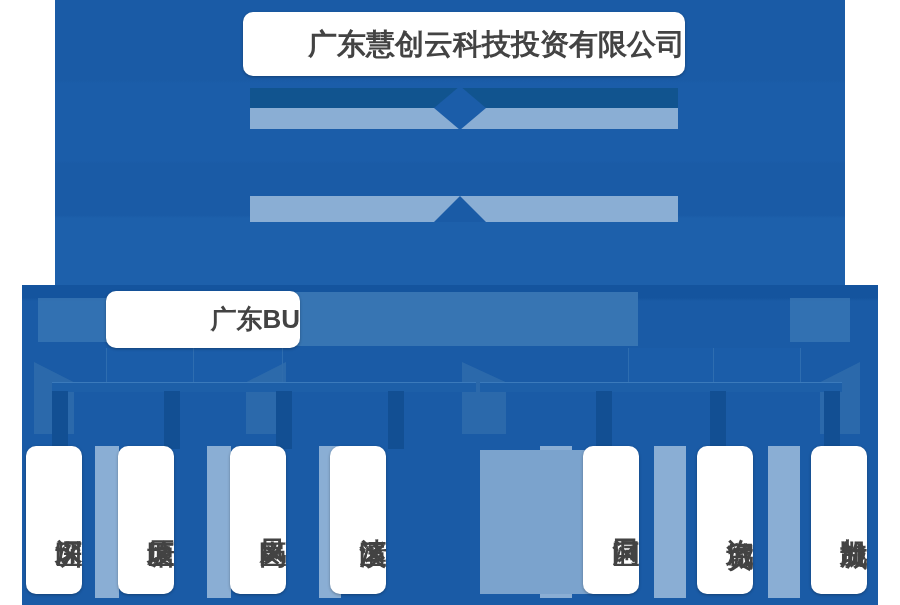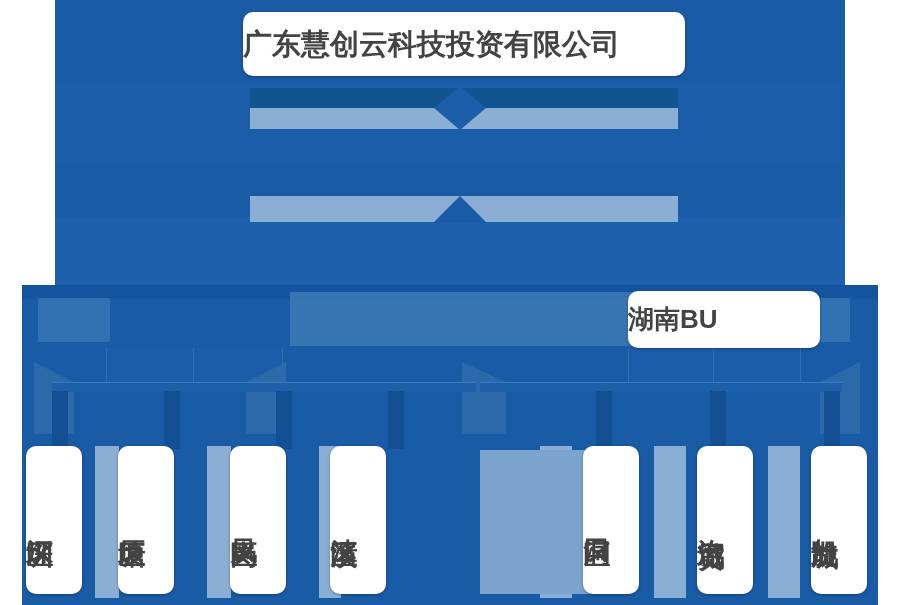--- a/index.html
+++ b/index.html
@@ -19,21 +19,21 @@
   }
 
   
   .nodebox {
     position: absolute;
     background: #ffffff;
     border-radius: 10px;
     box-shadow: 0 1px 3px rgba(0,0,0,0.30);
     display: flex;
     align-items: center;
-    justify-content: flex-start;
+    justify-content: flex-end;
     color: #434343;
     box-sizing: border-box;
     z-index: 40;
   }
   .nodebox .txt {
     font-weight: bold;
     line-height: 1.06;
     white-space: nowrap;
     text-align: center;
   }
@@ -260,24 +260,24 @@
 
   <div class="nodebox" id="box-company">
     <span class="txt">广东慧创云科技投资有限公司</span>
   </div>
 
 
   <div class="bu-band"></div>
   <div class="bu-band-left"></div>
   <div class="bu-band-right"></div>
 
-
-  <div class="nodebox" id="box-bu-hn">
-    <span class="txt">湖南BU</span>
-  </div>
+  <div class="nodebox" id="box-bu-gd">
+    <span class="txt">广东BU</span>
+  </div>
+
 
   <div class="fan fan-l-out"></div>
   <div class="fan fan-l-in"></div>
   <div class="fan fan-r-in"></div>
   <div class="fan fan-r-out"></div>
 
   <div class="stem" style="left:106px; top:348px; width:86px; height:34px;"></div>
   <div class="stem" style="left:193px; top:348px; width:88px; height:34px;"></div>
   <div class="stem" style="left:628px; top:348px; width:84px; height:34px;"></div>
   <div class="stem" style="left:713px; top:348px; width:86px; height:34px;"></div>

